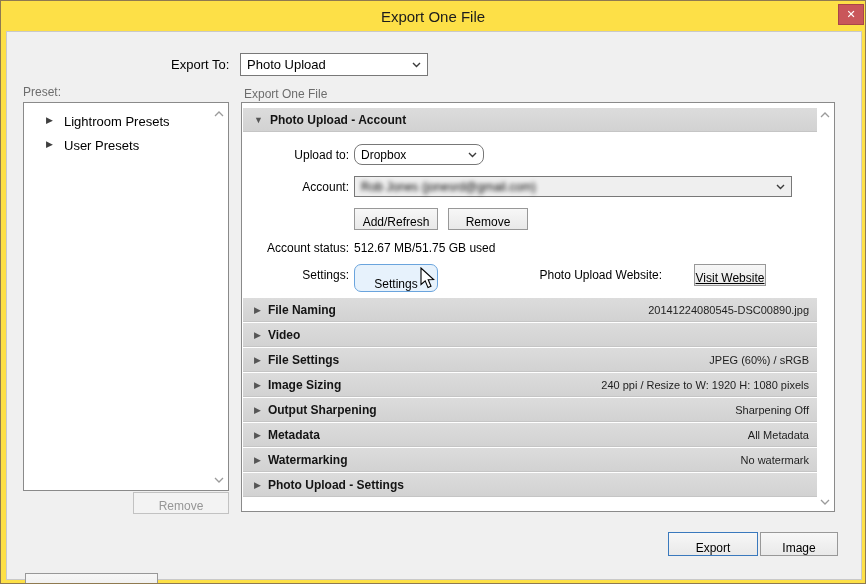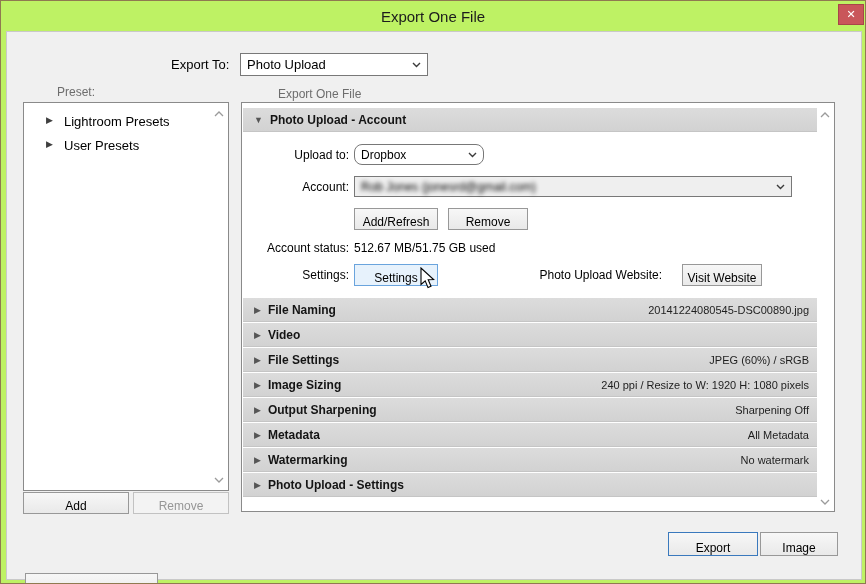--- a/index.html
+++ b/index.html
@@ -1,26 +1,26 @@
 <!DOCTYPE html>
 <html><head>
 <meta charset="utf-8">
 <style>
   * { margin:0; padding:0; box-sizing:border-box; }
   html,body { width:866px; height:584px; }
   body { font-family:"Liberation Sans","DejaVu Sans",sans-serif; background:#fff; }
 
-  .window { position:relative; width:866px; height:584px; background:#bef264; border:1px solid #8f7a50; overflow:hidden; }
+  .window { position:relative; width:866px; height:584px; background:#fde047; border:1px solid #8f7a50; overflow:hidden; }
   .titlebar { position:absolute; left:0; top:0; width:100%; height:30px; }
   .title { position:absolute; top:7px; left:0; width:100%; text-align:center; font-size:15px; color:#1c1c1c; }
   .close-btn { position:absolute; left:837px; top:3px; width:26px; height:21px; background:#c9565a; border:1px solid #a84549; color:#fff; display:flex; align-items:center; justify-content:center; font-size:11px; font-weight:bold; }
   .client { position:absolute; left:5px; top:30px; width:856px; height:549px; background:#f0f0f0; border:1px solid #c9c9c9; }
 
   .label { position:absolute; font-size:13px; color:#000; }
-  .gray-label { position:absolute; font-size:12px; color:#6d6d6d;margin-left:34px; }
+  .gray-label { position:absolute; font-size:12px; color:#6d6d6d; }
 
   .combobox { position:absolute; background:#fff; border:1px solid #787878; display:flex; align-items:center; padding:0 6px; font-size:13px; color:#000; }
   .combobox .chev { margin-left:auto; flex:0 0 auto; }
   .combobox.gray { background:#efefef; font-size:12px; }
 
   .listbox { position:absolute; left:22px; top:101px; width:206px; height:389px; background:#fff; border:1px solid #8a8a8a; }
   .tree-item { position:absolute; left:0; width:100%; height:24px; font-size:13px; color:#000; }
   .tree-tri { position:absolute; left:22px; top:4px; font-size:9px; color:#3f3f3f; }
   .tree-text { position:absolute; left:40px; top:3px; }
 
@@ -72,23 +72,20 @@
       <span class="tree-tri">▶</span>
       <span class="tree-text">User Presets</span>
     </div>
     <svg class="scroll-chev" style="right:4px; top:8px;" width="10" height="6" viewBox="0 0 10 6">
         <polyline points="1,5 5,1 9,5" fill="none" stroke="#9b9b9b" stroke-width="1.3"></polyline>
       </svg>
     <svg class="scroll-chev" style="right:4px; top:374px;" width="10" height="6" viewBox="0 0 10 6">
         <polyline points="1,1 5,5 9,1" fill="none" stroke="#9b9b9b" stroke-width="1.3"></polyline>
       </svg>
   </div>
-  <div class="btn" style="left:22px; top:491px; width:106px; height:22px;">
-    <span>Add</span>
-  </div>
   <div class="btn disabled" style="left:132px; top:491px; width:96px; height:22px;">
     <span>Remove</span>
   </div>
 
   <div class="gray-label" style="left:243px; top:86px;">Export One File</div>
   <div class="mainpanel">
 
     <div class="section-row" style="top:5px;">
       <span class="tri">▼</span>
       <span class="sec-title">Photo Upload - Account</span>
@@ -114,25 +111,25 @@
       <span>Add/Refresh</span>
     </div>
     <div class="btn" style="left:206px; top:105px; width:80px; height:22px;">
       <span>Remove</span>
     </div>
 
     <div class="flabel" style="top:138px;">Account status:</div>
     <div class="fvalue" style="top:138px;">512.67 MB/51.75 GB used</div>
 
     <div class="flabel" style="top:165px;">Settings:</div>
-    <div class="btn hover" style="left:112px; top:161px; width:84px; height:22px;">
+    <div class="btn hover" style="left:112px; top:161px; width:84px; height:28px;border-radius:7px;">
       <span>Settings</span>
     </div>
     <div class="flabel" style="left:280px; width:140px; top:165px;">Photo Upload Website:</div>
-    <div class="btn" style="left:440px; top:161px; width:80px; height:22px;">
+    <div class="btn" style="left:452px; top:161px; width:72px; height:22px;text-decoration:underline;">
       <span>Visit Website</span>
     </div>
 
     <div class="section-row" style="top:195px;">
       <span class="tri">▶</span>
       <span class="sec-title">File Naming</span>
       <span class="sec-value">20141224080545-DSC00890.jpg</span>
     </div>
     <div class="section-row" style="top:220px;">
       <span class="tri">▶</span>

